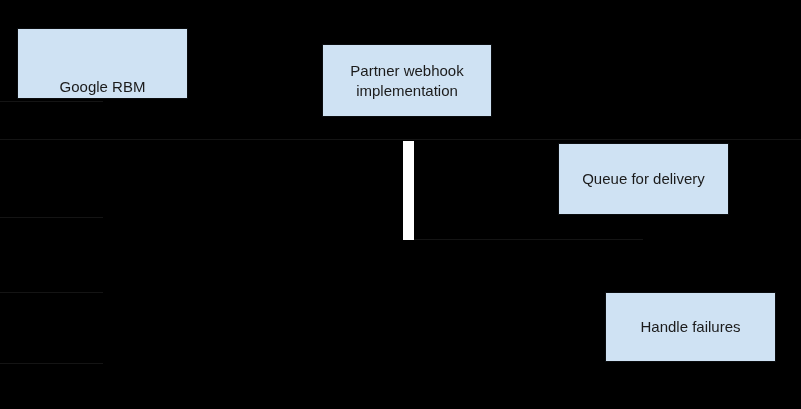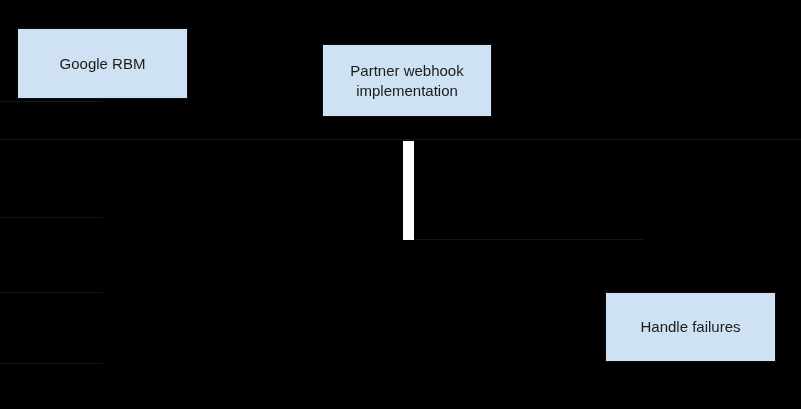--- a/index.html
+++ b/index.html
@@ -22,21 +22,21 @@
     box-sizing: border-box;
     display: flex;
     align-items: center;
     justify-content: center;
     text-align: center;
     color: var(--text-color, #1b1b1b);
     font-size: 15px;
     line-height: 1.3;
     padding: 2px 8px;
   }
-  .node-google-rbm      { left: 17px;  top: 28px;  width: 171px; height: 71px; }
+  .node-google-rbm      { left: 17px;  top: 28px;  width: 171px; height: 71px; align-items: flex-end; }
   .node-partner-webhook { left: 322px; top: 44px;  width: 170px; height: 73px; }
   .node-queue           { left: 558px; top: 143px; width: 171px; height: 72px; }
   .node-failures        { left: 564px; top: 292px; width: 171px; height: 70px; margin-left: 41px; }
 
   .activation-bar {
     position: absolute;
     left: 403px;
     top: 141px;
     width: 11px;
     height: 99px;
@@ -69,18 +69,21 @@
   <div class="node node-google-rbm">
     <span>Google RBM</span>
   </div>
 
   <div class="node node-partner-webhook">
     <span>Partner webhook implementation</span>
   </div>
 
   <div class="activation-bar"></div>
 
+  <div class="node node-queue">
+    <span>Queue for delivery</span>
+  </div>
 
   <div class="node node-failures">
     <span>Handle failures</span>
   </div>
 
 </div>
 
 </body></html>

